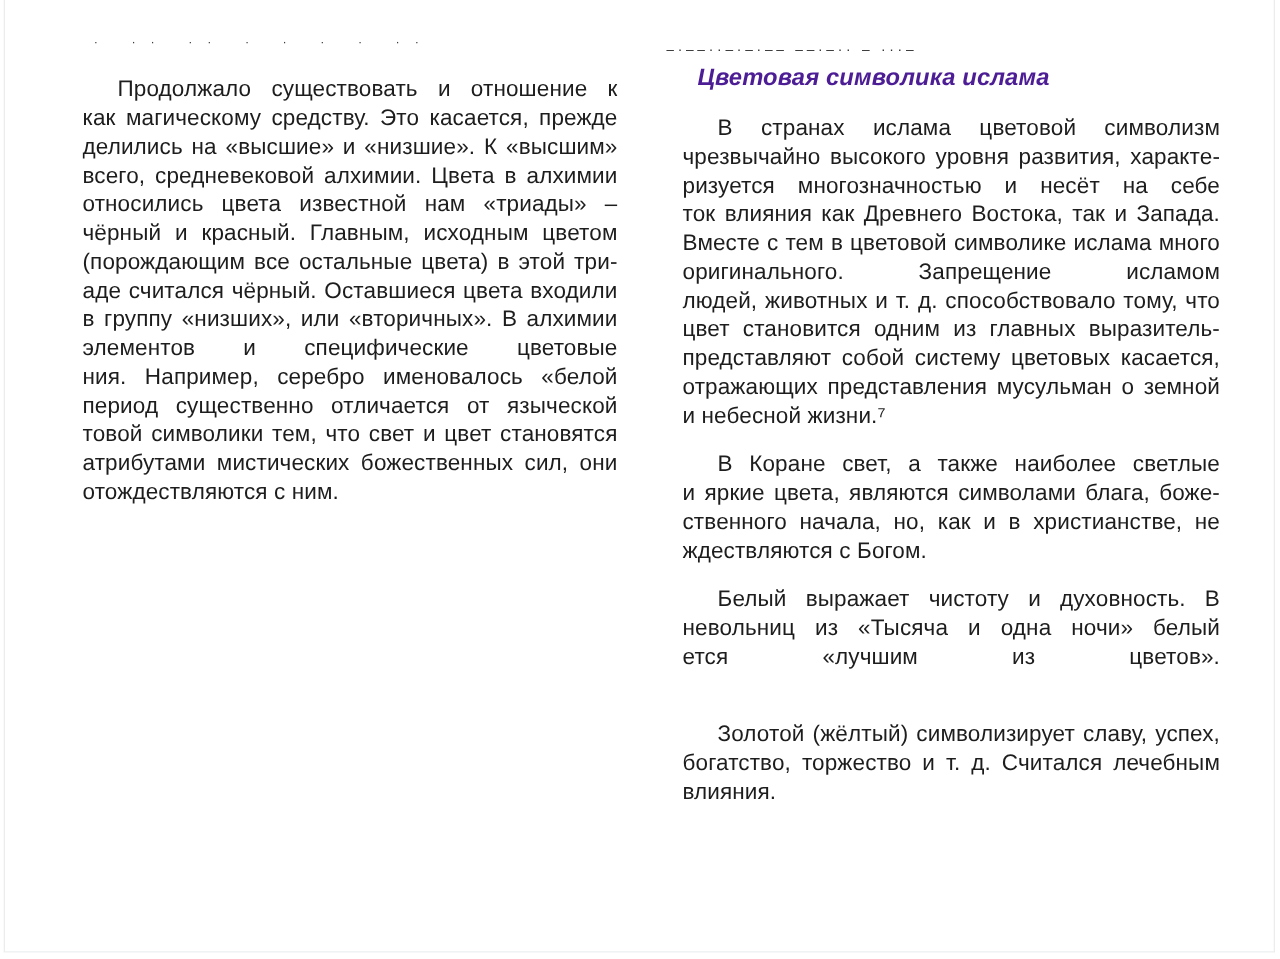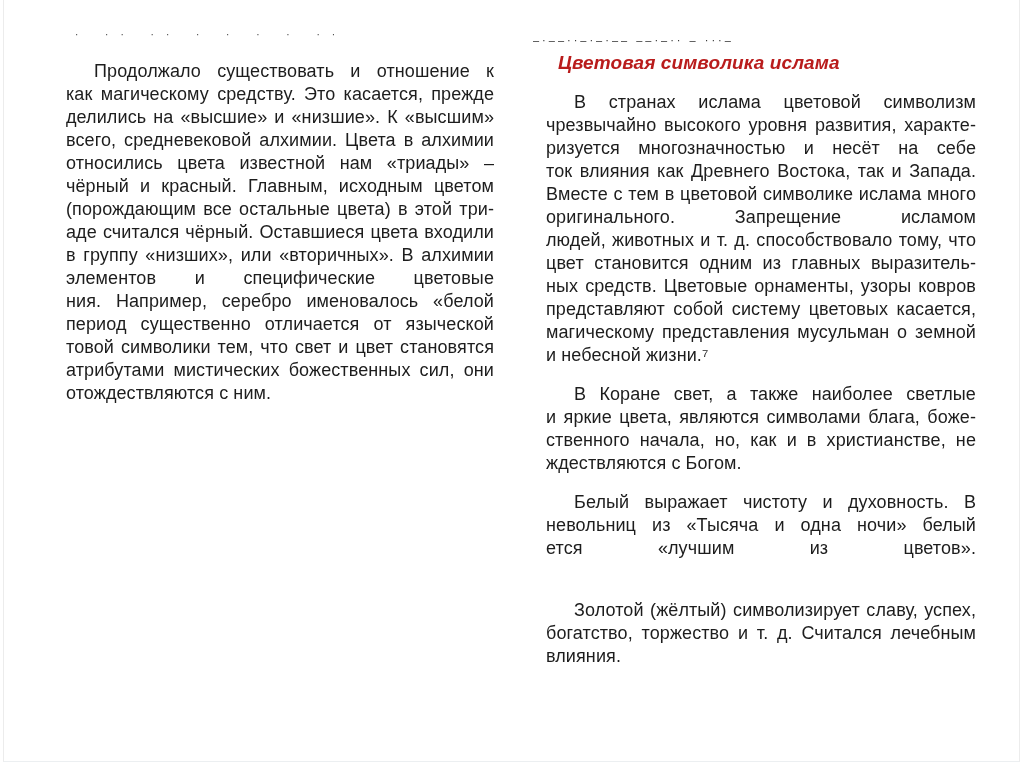--- a/index.html
+++ b/index.html
@@ -51,21 +51,21 @@
   .line.first { text-indent: 28px; }
   .line.last  { text-align-last: left; }
   .heading {
     margin: 0 0 4px 0;
     padding: 0;
     font-size: 19px;
     line-height: 24px;
     font-weight: bold;
     font-style: italic;
     text-indent: 28px;
-    color: #b91c1c;
+    color: #4c1d95;
   }
   .clip-frag {
     position: absolute;
     height: 9px;
     overflow: hidden;
     color: #3c3c3c;
     font-size: 10px;
     line-height: 9px;
     white-space: nowrap;
   }
@@ -116,23 +116,22 @@
     <div>
         <div class="paragraph">
           <div class="line first">В странах ислама цветовой символизм достигает</div>
           <div class="line">чрезвычайно высокого уровня развития, характе-</div>
           <div class="line">ризуется многозначностью и несёт на себе отпеча-</div>
           <div class="line">ток влияния как Древнего Востока, так и Запада.</div>
           <div class="line">Вместе с тем в цветовой символике ислама много</div>
           <div class="line">оригинального. Запрещение исламом изображения</div>
           <div class="line">людей, животных и т. д. способствовало тому, что</div>
           <div class="line">цвет становится одним из главных выразитель-</div>
-          <div class="line">ных средств. Цветовые орнаменты, узоры ковров</div>
           <div class="line">представляют собой систему цветовых касается,</div>
-          <div class="line">магическому представления мусульман о земной</div>
+          <div class="line">отражающих представления мусульман о земной</div>
           <div class="line last">и небесной жизни.⁷</div>
         </div>
         <div class="paragraph">
           <div class="line first">В Коране свет, а также наиболее светлые</div>
           <div class="line">и яркие цвета, являются символами блага, боже-</div>
           <div class="line">ственного начала, но, как и в христианстве, не ото-</div>
           <div class="line last">ждествляются с Богом.</div>
         </div>
         <div class="paragraph">
           <div class="line first">Белый выражает чистоту и духовность. В споре</div>

